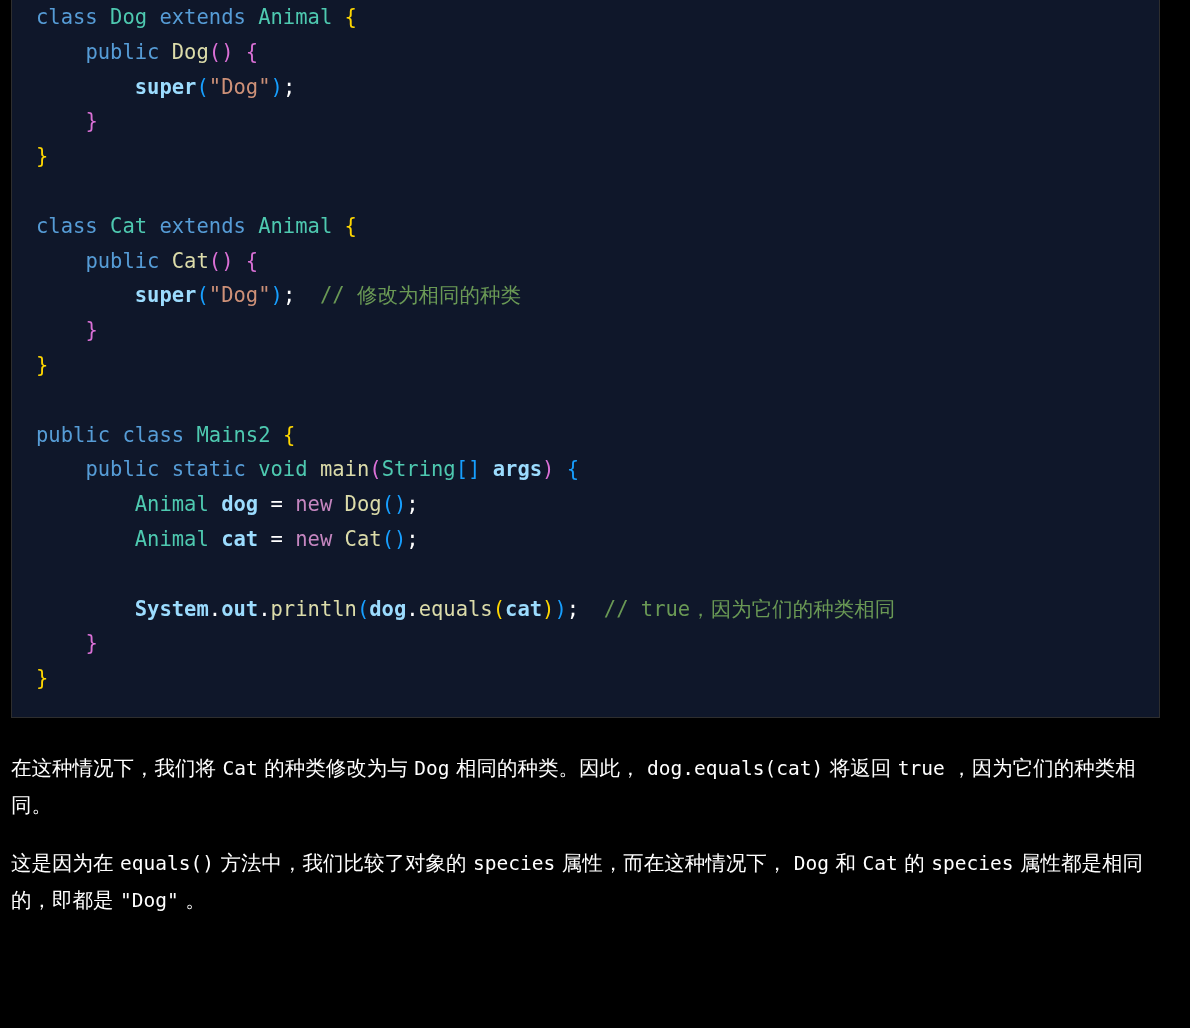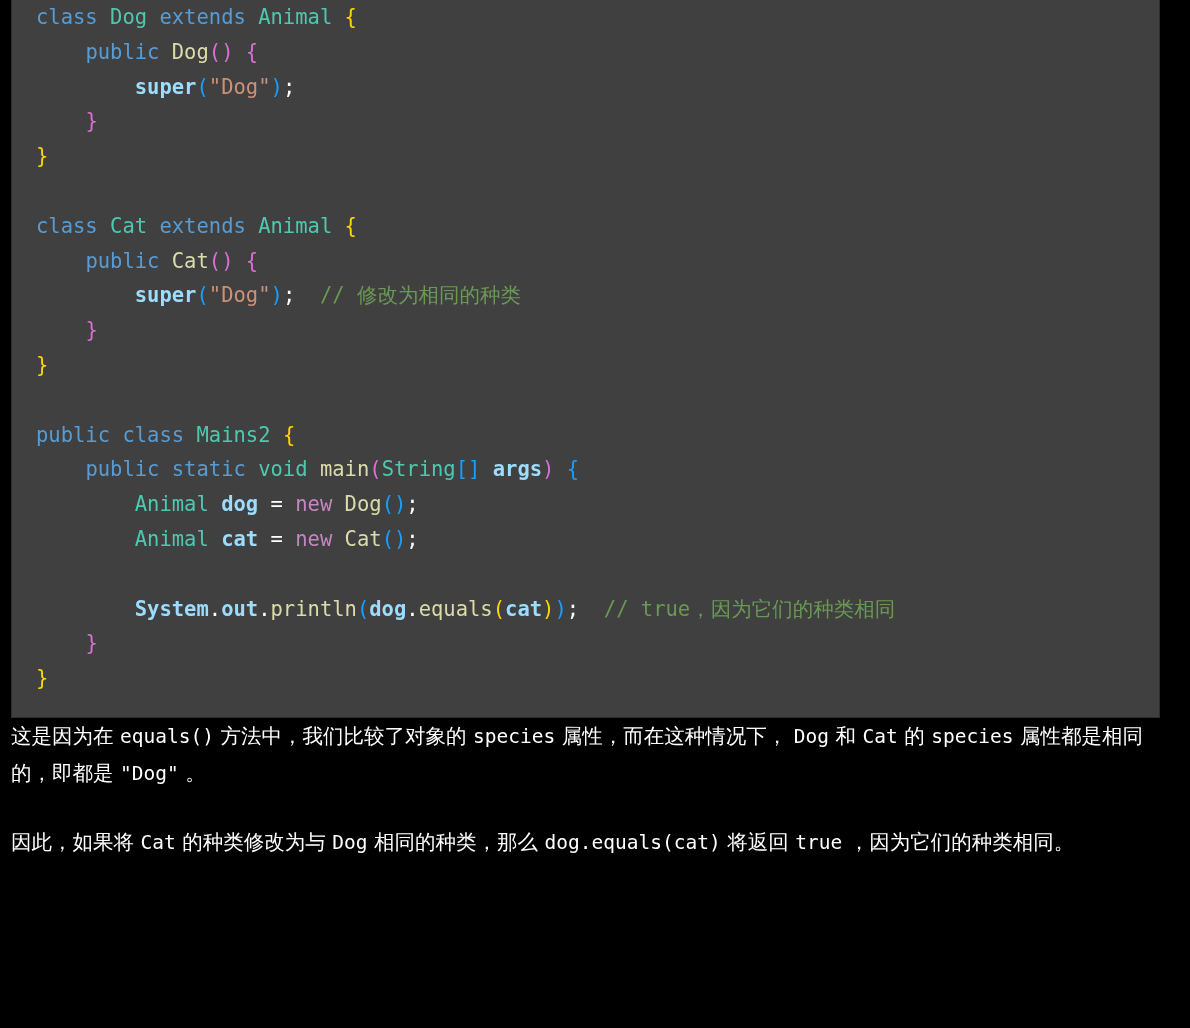--- a/index.html
+++ b/index.html
@@ -15,21 +15,21 @@
     color: #ffffff;
   }
 
   
   .code-block {
     margin: 0 0 0 11px;
     width: 1149px;
     box-sizing: border-box;
     border: 1px solid #2e2e2e;
     border-top: 0;
-    background: #404040;
+    background: #0f172a;
     padding: 0 0 14px 0;
     height: 718px;
     overflow: hidden;
   }
   .code-pre {
     margin: 0;
     padding: 0 0 0 24px;
     font-family: "DejaVu Sans Mono", "Liberation Mono", monospace;
     font-size: 20.5px;
     line-height: 34.8px;
@@ -61,34 +61,34 @@
   }
   .para {
     font-size: 20.5px;
     line-height: 36px;
     color: #ffffff;
     margin: 0;
     padding: 0;
     word-break: break-all;
     overflow-wrap: anywhere;
   }
-  .para + .para { margin-top: 32px; }
+  .para + .para { margin-top: 22px; }
   .p1 { margin-top: 32px; }
   .mono {
     font-family: "DejaVu Sans Mono", "Liberation Mono", monospace;
     font-size: 19.5px;
   }
 </style>
 </head>
 <body>
 
 <div>
 
   <div class="code-block">
     <pre class="code-pre"><span class="code-line"><span class="k">class</span> <span class="ty">Dog</span> <span class="k">extends</span> <span class="ty">Animal</span> <span class="b1">{</span></span><span class="code-line">    <span class="k">public</span> <span class="fn">Dog</span><span class="b2">()</span> <span class="b2">{</span></span><span class="code-line">        <span class="var">super</span><span class="b3">(</span><span class="str">"Dog"</span><span class="b3">)</span><span class="pl">;</span></span><span class="code-line">    <span class="b2">}</span></span><span class="code-line"><span class="b1">}</span></span><span class="code-line"> </span><span class="code-line"><span class="k">class</span> <span class="ty">Cat</span> <span class="k">extends</span> <span class="ty">Animal</span> <span class="b1">{</span></span><span class="code-line">    <span class="k">public</span> <span class="fn">Cat</span><span class="b2">()</span> <span class="b2">{</span></span><span class="code-line">        <span class="var">super</span><span class="b3">(</span><span class="str">"Dog"</span><span class="b3">)</span><span class="pl">;</span>  <span class="cmt">// 修改为相同的种类</span></span><span class="code-line">    <span class="b2">}</span></span><span class="code-line"><span class="b1">}</span></span><span class="code-line"> </span><span class="code-line"><span class="k">public</span> <span class="k">class</span> <span class="ty">Mains2</span> <span class="b1">{</span></span><span class="code-line">    <span class="k">public</span> <span class="k">static</span> <span class="ty">void</span> <span class="fn">main</span><span class="b2">(</span><span class="ty">String</span><span class="b3">[]</span> <span class="var">args</span><span class="b2">)</span> <span class="b3">{</span></span><span class="code-line">        <span class="ty">Animal</span> <span class="var">dog</span> <span class="pl">=</span> <span class="nw">new</span> <span class="fn">Dog</span><span class="b3">()</span><span class="pl">;</span></span><span class="code-line">        <span class="ty">Animal</span> <span class="var">cat</span> <span class="pl">=</span> <span class="nw">new</span> <span class="fn">Cat</span><span class="b3">()</span><span class="pl">;</span></span><span class="code-line"> </span><span class="code-line">        <span class="var">System</span><span class="pl">.</span><span class="var">out</span><span class="pl">.</span><span class="fn">println</span><span class="b3">(</span><span class="var">dog</span><span class="pl">.</span><span class="fn">equals</span><span class="b1">(</span><span class="var">cat</span><span class="b1">)</span><span class="b3">)</span><span class="pl">;</span>  <span class="cmt">// true，因为它们的种类相同</span></span><span class="code-line">    <span class="b2">}</span></span><span class="code-line"><span class="b1">}</span></span></pre>
   </div>
 
   <div class="prose">
+    <p class="para p1"><span>在这种情况下，我们将 </span><span class="mono">Cat</span><span> 的种类修改为与 </span><span class="mono">Dog</span><span> 相同的种类。因此， </span><span class="mono">dog.equals(cat)</span><span> 将返回 </span><span class="mono">true</span><span> ，因为它们的种类相同。</span></p>
     <p class="para"><span>这是因为在 </span><span class="mono">equals()</span><span> 方法中，我们比较了对象的 </span><span class="mono">species</span><span> 属性，而在这种情况下， </span><span class="mono">Dog</span><span> 和 </span><span class="mono">Cat</span><span> 的 </span><span class="mono">species</span><span> 属性都是相同的，即都是 </span><span class="mono">"Dog"</span><span> 。</span></p>
-    <p class="para"><span>因此，如果将 </span><span class="mono">Cat</span><span> 的种类修改为与 </span><span class="mono">Dog</span><span> 相同的种类，那么 </span><span class="mono">dog.equals(cat)</span><span> 将返回 </span><span class="mono">true</span><span> ，因为它们的种类相同。</span></p>
   </div>
 
 </div>
 
 </body></html>

